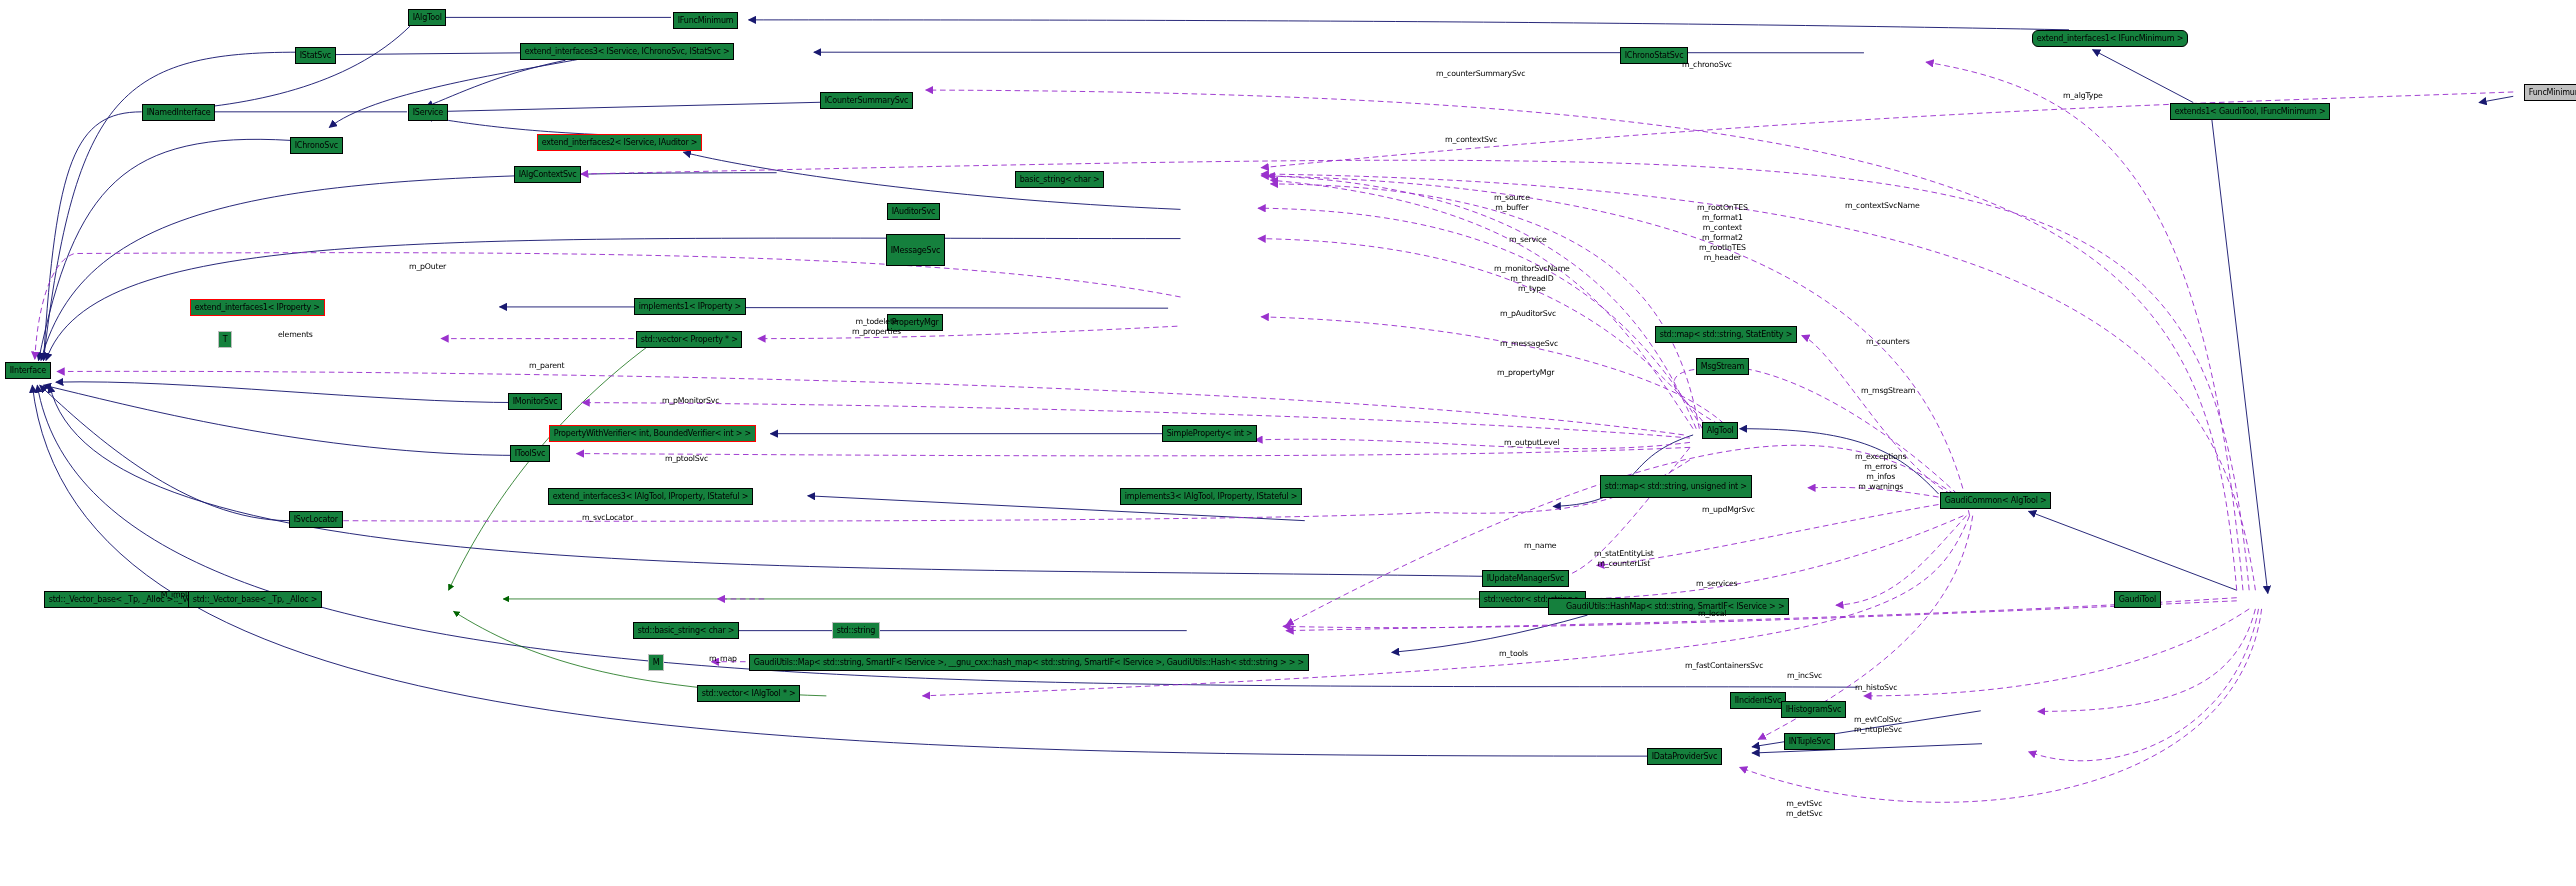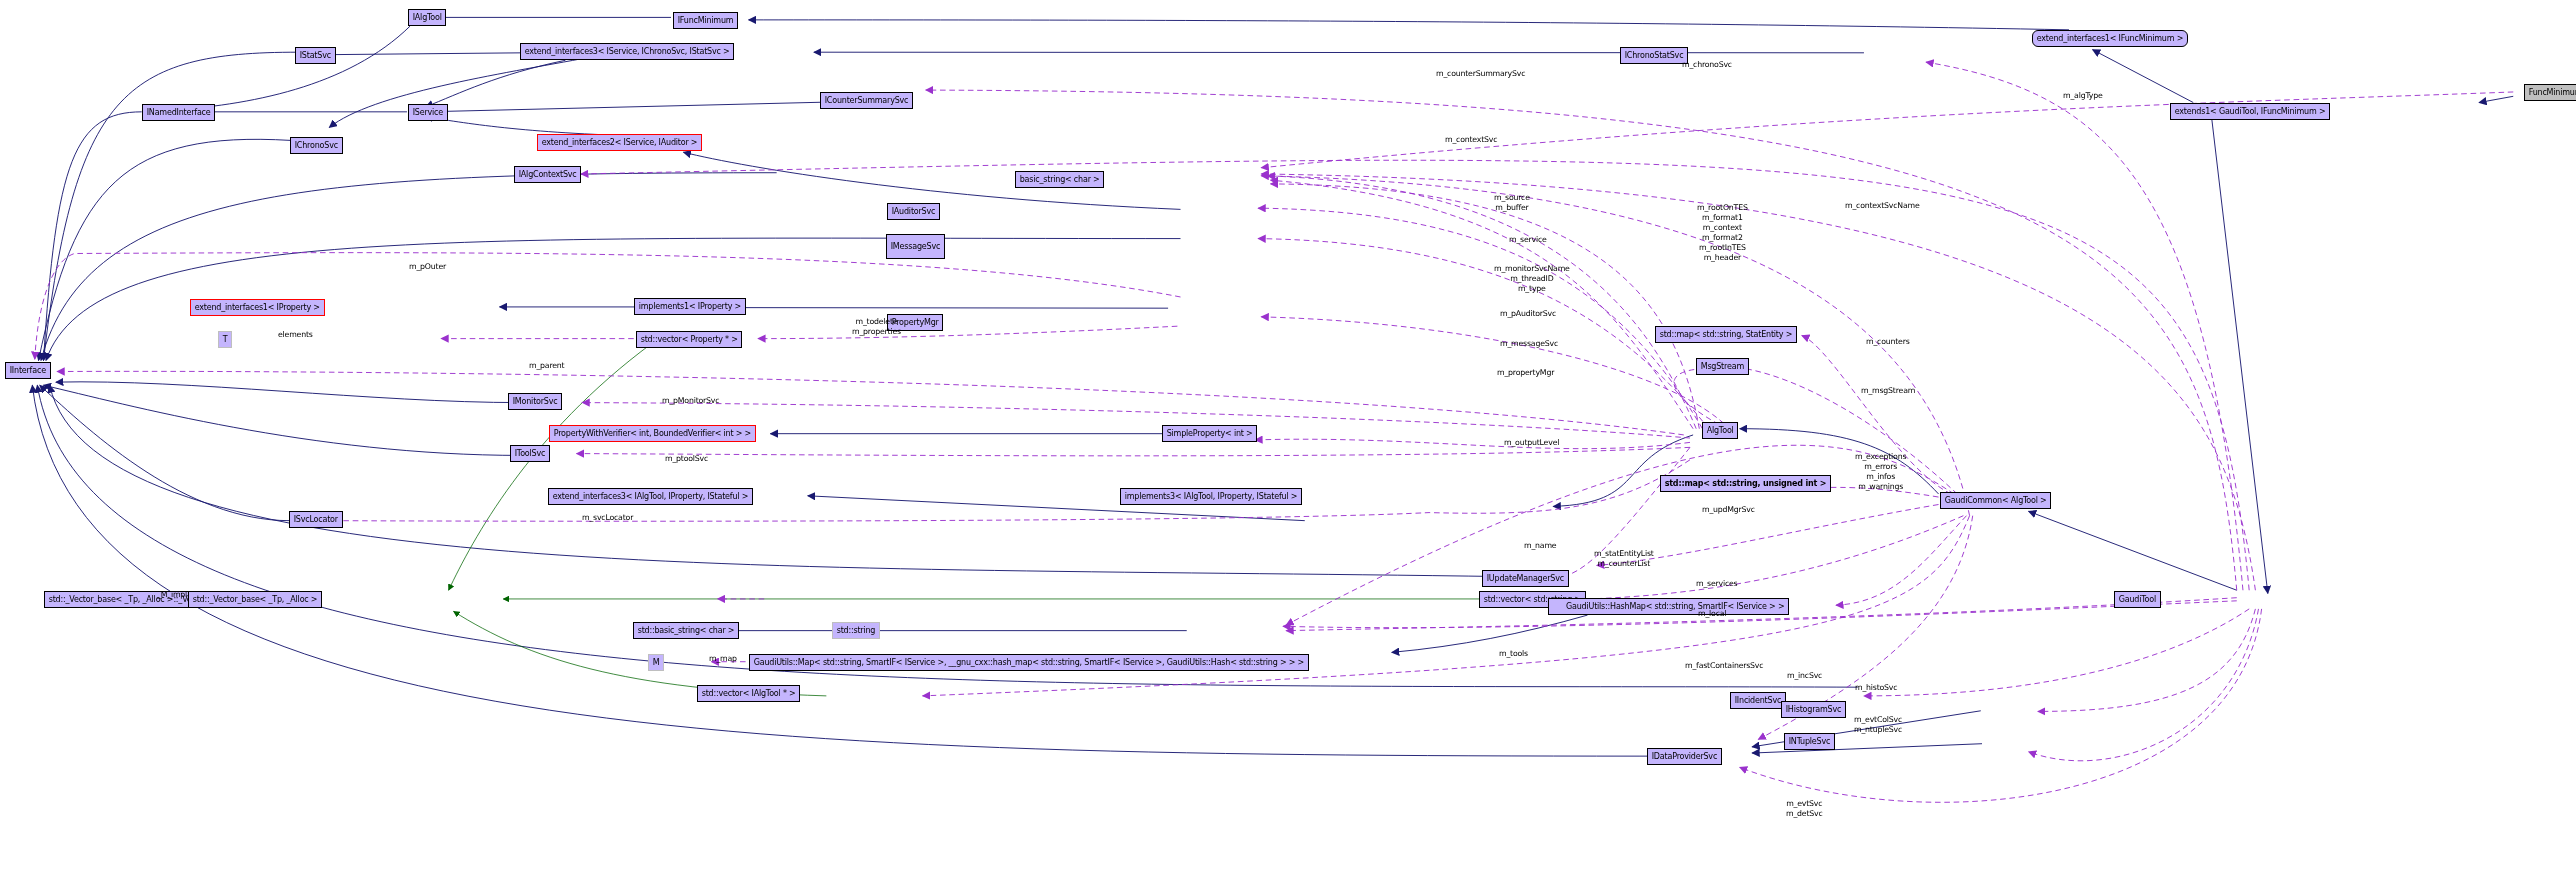--- a/index.html
+++ b/index.html
@@ -1,18 +1,18 @@
 <!DOCTYPE html>
 <html style="font-size:10px"><head>
 <meta charset="utf-8">
 <style>
   html, body { margin:0; padding:0; background:#ffffff; }
   body { width:2576px; height:886px; position:relative; overflow:hidden; font-family:"DejaVu Sans", sans-serif; }
   #edges { position:absolute; left:0; top:0; width:2576px; height:886px; }
-  .node { position:absolute; box-sizing:border-box; border:1.2px solid #000; background:#c4b5fd;
+  .node { position:absolute; box-sizing:border-box; border:1.2px solid #000; background:#15803d;
           font-size:8px; color:#000; display:flex; align-items:center; justify-content:center;
           white-space:nowrap; padding:0 3.7px; letter-spacing:-0.2px; cursor:pointer; }
   .node.red { border-color:#ff0000; }
   .node.grey { border-color:#bfbfbf; }
   .node.focus { background:#bfbfbf; }
   .lbl { position:absolute; font-size:7.8px; color:#000; text-align:center; line-height:10px;
          white-space:nowrap; letter-spacing:-0.2px; }
   .lbl div { display:block; }
 </style>
 </head>
@@ -124,21 +124,21 @@
 <div class="node" style="left: 408px; top: 9.3px; width: auto; height: 17px;">IAlgTool</div>
 <div class="node" style="left: 290px; top: 137px; width: auto; height: 17px;">IChronoSvc</div>
 <div class="node" style="left: 408px; top: 104px; width: auto; height: 17px;">IService</div>
 <div class="node" style="left: 673px; top: 11.8px; width: auto; height: 17px;">IFuncMinimum</div>
 <div class="node" style="left: 520px; top: 43px; width: auto; height: 17.4px;">extend_interfaces3&lt; IService, IChronoSvc, IStatSvc &gt;</div>
 <div class="node" style="left: 820px; top: 92px; width: auto; height: 17px;">ICounterSummarySvc</div>
 <div class="node red" style="left: 537px; top: 134px; width: auto; height: 17.4px;">extend_interfaces2&lt; IService, IAuditor &gt;</div>
 <div class="node" style="left: 514px; top: 166px; width: auto; height: 17px;">IAlgContextSvc</div>
 <div class="node" style="left: 1015px; top: 171px; width: auto; height: 17px;">basic_string&lt; char &gt;</div>
 <div class="node" style="left: 887px; top: 203px; width: auto; height: 17px;">IAuditorSvc</div>
-<div class="node" style="left: 886px; top: 234px; width: auto; height: 25px;">IMessageSvc</div>
+<div class="node" style="left: 886px; top: 234px; width: auto; height: 32px;">IMessageSvc</div>
 <div class="node red" style="left: 190px; top: 299px; width: auto; height: 17.4px;">extend_interfaces1&lt; IProperty &gt;</div>
 <div class="node" style="left: 634px; top: 298px; width: auto; height: 17.4px;">implements1&lt; IProperty &gt;</div>
 <div class="node" style="left: 887px; top: 314px; width: auto; height: 17px;">PropertyMgr</div>
 <div class="node grey" style="left: 218px; top: 331px; width: auto; height: 17px;">T</div>
 <div class="node" style="left: 636px; top: 331px; width: auto; height: 17.4px;">std::vector&lt; Property * &gt;</div>
 <div class="node" style="left: 508px; top: 393px; width: auto; height: 17px;">IMonitorSvc</div>
 <div class="node red" style="left: 549px; top: 425px; width: auto; height: 17.4px;">PropertyWithVerifier&lt; int, BoundedVerifier&lt; int &gt; &gt;</div>
 <div class="node" style="left: 1162px; top: 425px; width: auto; height: 17px;">SimpleProperty&lt; int &gt;</div>
 <div class="node" style="left: 510px; top: 445px; width: auto; height: 17px;">IToolSvc</div>
 <div class="node" style="left: 548px; top: 488px; width: auto; height: 17px;">extend_interfaces3&lt; IAlgTool, IProperty, IStateful &gt;</div>
@@ -150,21 +150,21 @@
 <div class="node grey" style="left: 648px; top: 654px; width: auto; height: 17px;">M</div>
 <div class="node" style="left: 697px; top: 685px; width: auto; height: 17px;">std::vector&lt; IAlgTool * &gt;</div>
 <div class="node grey" style="left: 832px; top: 622px; width: auto; height: 17px;">std::string</div>
 <div class="node" style="left: 741px; top: 654px; width: auto; height: 17px; margin-left: 8px;">GaudiUtils::Map&lt; std::string, SmartIF&lt; IService &gt;, __gnu_cxx::hash_map&lt; std::string, SmartIF&lt; IService &gt;, GaudiUtils::Hash&lt; std::string &gt; &gt; &gt;</div>
 <div class="node" style="left: 1482px; top: 570px; width: auto; height: 17px;">IUpdateManagerSvc</div>
 <div class="node" style="left: 1479px; top: 591px; width: auto; height: 17px;">std::vector&lt; std::string &gt;</div>
 <div class="node" style="left: 1548px; top: 598px; width: auto; height: 17px; padding-left: 17px;">GaudiUtils::HashMap&lt; std::string, SmartIF&lt; IService &gt; &gt;</div>
 <div class="node" style="left: 1655px; top: 326px; width: auto; height: 17px;">std::map&lt; std::string, StatEntity &gt;</div>
 <div class="node" style="left: 1696px; top: 358px; width: auto; height: 17px;">MsgStream</div>
 <div class="node" style="left: 1702px; top: 422px; width: auto; height: 17px;">AlgTool</div>
-<div class="node" style="left: 1660px; top: 475px; width: auto; height: 17px; font-weight: bold;">std::map&lt; std::string, unsigned int &gt;</div>
+<div class="node" style="left: 1600px; top: 475px; width: auto; height: 23px;">std::map&lt; std::string, unsigned int &gt;</div>
 <div class="node" style="left: 1940px; top: 492px; width: auto; height: 17.4px;">GaudiCommon&lt; AlgTool &gt;</div>
 <div class="node" style="left: 1620px; top: 47px; width: auto; height: 17px;">IChronoStatSvc</div>
 <div class="node" style="left: 2032px; top: 30px; width: auto; height: 17.4px; border-radius: 6px;">extend_interfaces1&lt; IFuncMinimum &gt;</div>
 <div class="node" style="left: 2170px; top: 103px; width: auto; height: 17.4px;">extends1&lt; GaudiTool, IFuncMinimum &gt;</div>
 <div class="node focus" style="left: 2524px; top: 84px; width: auto; height: 17.4px;">FuncMinimum</div>
 <div class="node" style="left: 2114px; top: 591px; width: auto; height: 17px;">GaudiTool</div>
 <div class="node" style="left: 1730px; top: 692px; width: auto; height: 17px;">IIncidentSvc</div>
 <div class="node" style="left: 1781px; top: 701px; width: auto; height: 17px;">IHistogramSvc</div>
 <div class="node" style="left: 1784px; top: 733px; width: auto; height: 17px;">INTupleSvc</div>
 <div class="node" style="left: 1647px; top: 748px; width: auto; height: 17px;">IDataProviderSvc</div>

